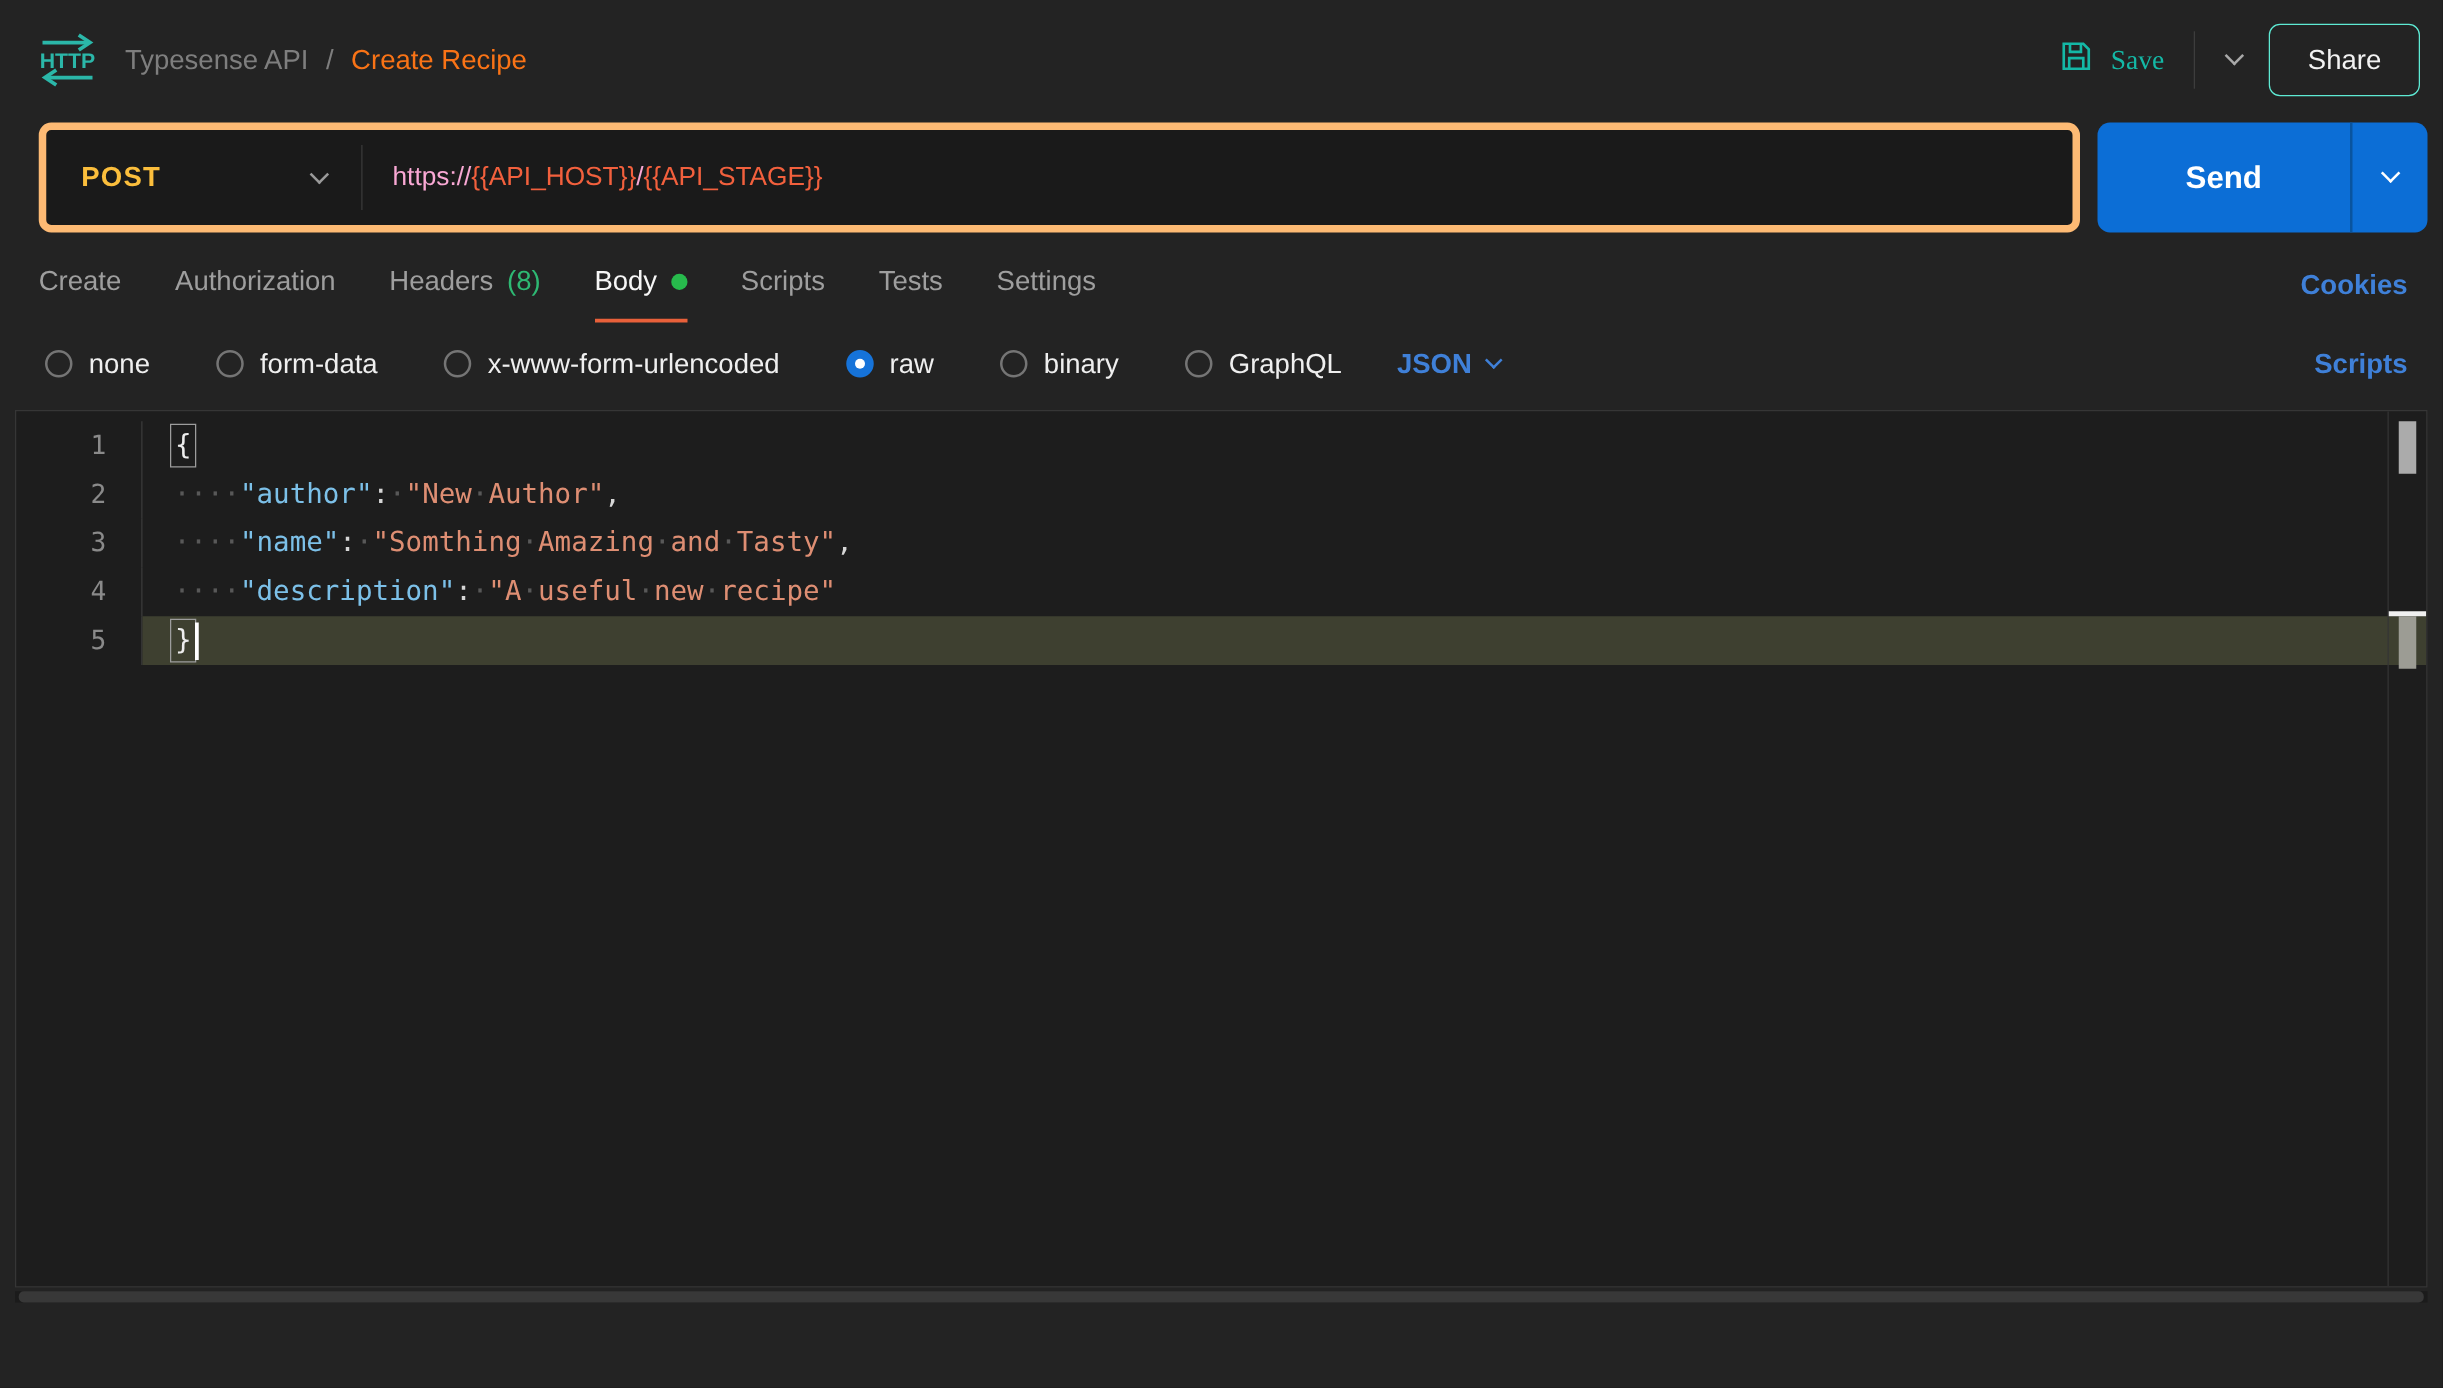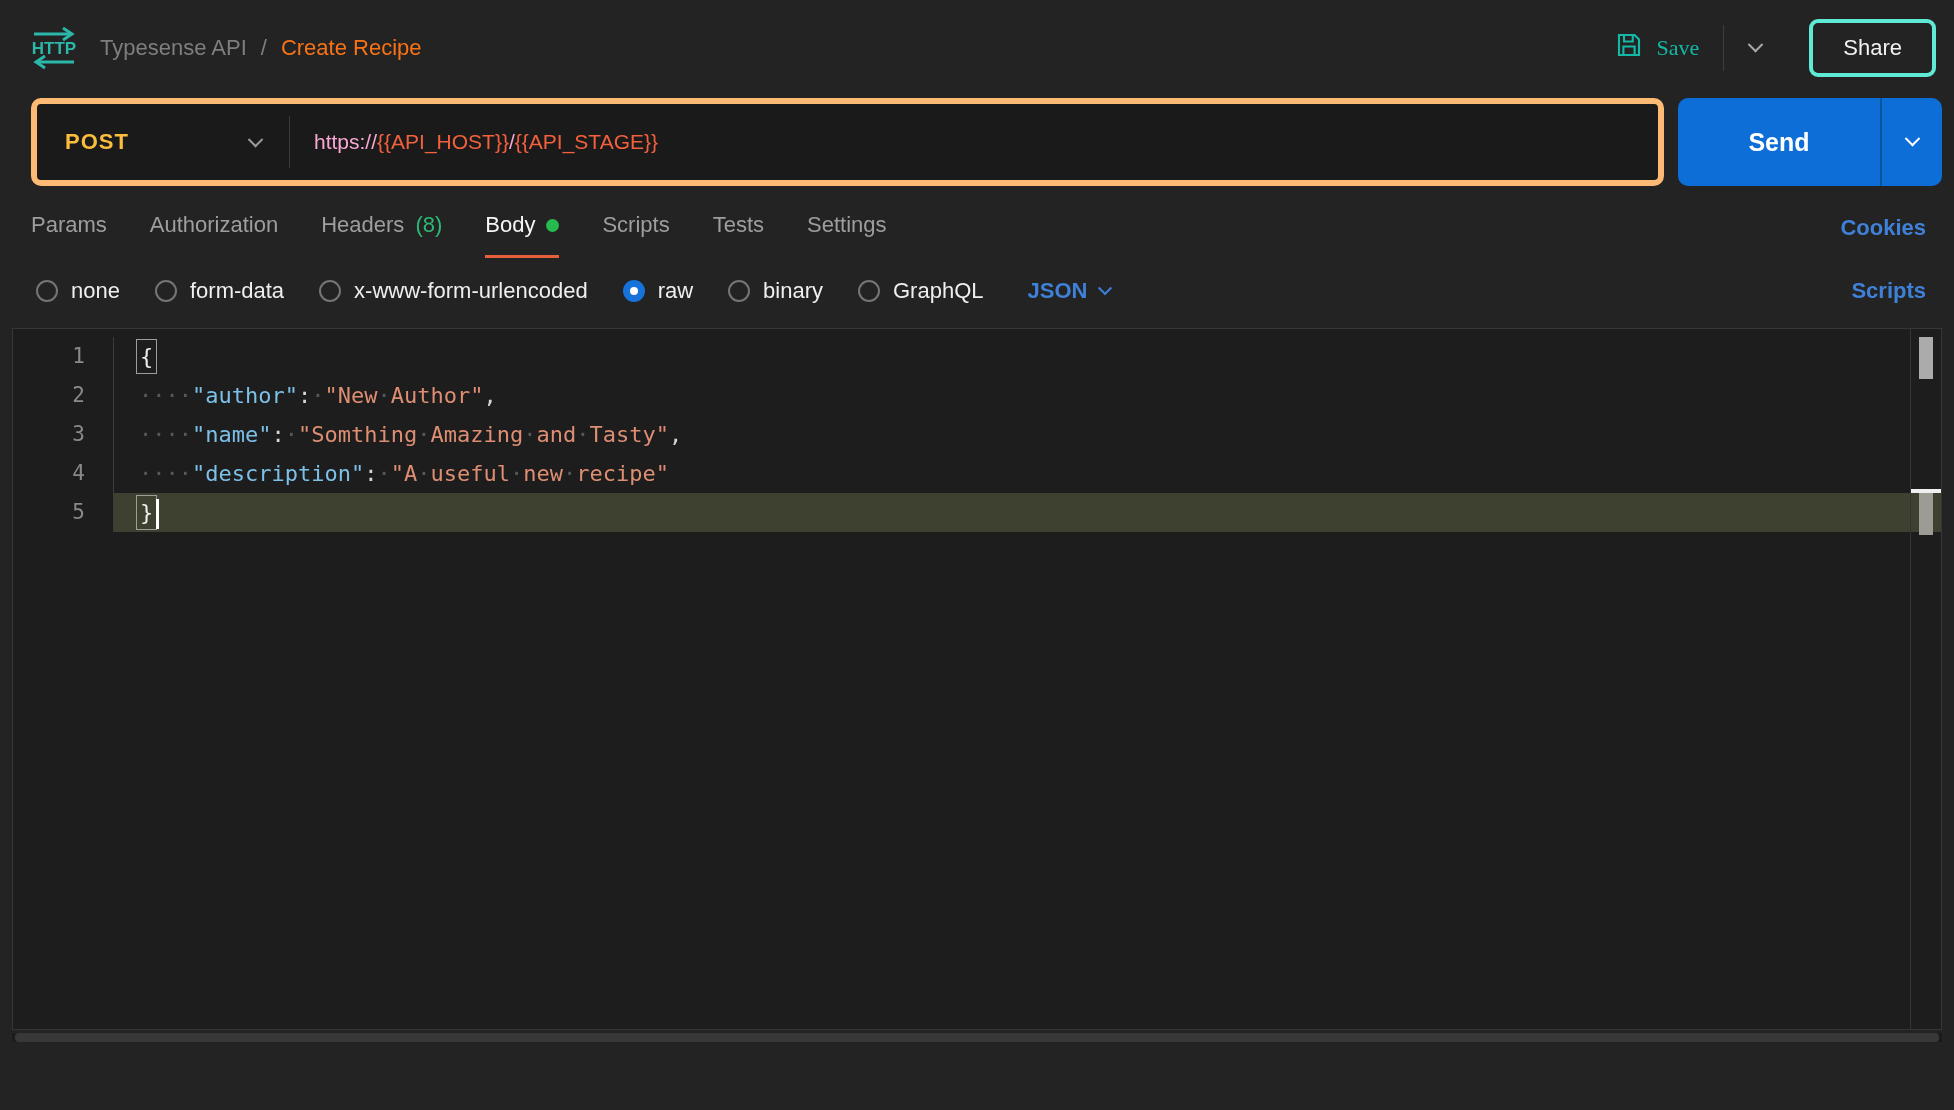--- a/index.html
+++ b/index.html
@@ -28,22 +28,22 @@
   .crumb-sep { color: #7e7e7e; }
   .crumb-request { color: #f97316; font-weight: 400; }
   .topbar-right { display: flex; align-items: center; }
   .save-btn {
     display: flex; align-items: center; gap: 13px; background: none; border: none;
     color: #14b8a6; font-size: 22px; font-family: Liberation Serif, serif; cursor: pointer;
   }
   .vdivider { width: 1px; height: 46px; background: #3d3d3d; margin: 0 20px 0 24px; }
   .save-drop { background: none; border: none; color: #a9a9a9; cursor: pointer; padding: 6px; }
   .share-btn {
-    margin-left: 42px; height: 58px; padding: 0 30px;
-    background: transparent; border: 4px solid #5eead4; border-radius: 9px;
+    margin-left: 16px; height: 58px; padding: 0 30px;
+    background: transparent; border: 1px solid #5eead4; border-radius: 9px;
     color: #f2f2f2; font-size: 22px; font-family: inherit; cursor: pointer;
   }
 
   
   .request-row { display: flex; gap: 14px; padding: 6px 12px 0 31px; }
   .url-bar {
     flex: 1; height: 88px; background: #1a1a1a;
     border: 6px solid #fdba74; border-radius: 10px;
     display: flex; align-items: center;
   }
@@ -73,21 +73,21 @@
   .tab { display: flex; align-items: center; gap: 11px; font-size: 22px; color: #9e9e9e;
          padding-bottom: 17px; cursor: pointer; border-bottom: 3px solid transparent; }
   .tab.active { color: #f6f6f6; border-bottom-color: #e8603a; }
   .tab-count { color: #2eb873; }
   .tab-dot { width: 13px; height: 13px; border-radius: 50%; background: #27ba4c; }
   .cookies-link { margin-left: auto; color: #3f80d8; font-size: 22px; font-weight: 700;
                   padding-bottom: 17px; cursor: pointer; }
 
   
   .options-row { display: flex; align-items: center; padding: 20px 28px 18px 36px; }
-  .radios { display: flex; align-items: center; gap: 35px; }
+  .radios { display: flex; align-items: center; gap: 53px; }
   .radio { display: flex; align-items: center; gap: 13px; cursor: pointer; }
   .radio-circle { width: 22px; height: 22px; border-radius: 50%; border: 2px solid #757575;
                   position: relative; flex: none; }
   .radio.selected .radio-circle { border-color: #1673d9; background: #1673d9; }
   .radio.selected .radio-circle::after {
     content: ""; position: absolute; left: 5px; top: 5px; width: 8px; height: 8px;
     border-radius: 50%; background: #fff;
   }
   .radio-label { font-size: 22px; color: #efefef; }
   .language-sel { margin-left: 44px; display: flex; align-items: center; gap: 13px;
@@ -178,21 +178,21 @@
     <button class="send-btn">Send</button>
     <button class="send-drop">
       <span class="chev"></span>
     </button>
   </div>
 </div>
 
 <div class="tabs-row">
   <div class="tabs" id="tabs">
       <div class="tab">
-        <span class="tab-label">Params</span>
+        <span class="tab-label">Create</span>
       </div>
       <div class="tab">
         <span class="tab-label">Authorization</span>
       </div>
       <div class="tab">
         <span class="tab-label">Headers</span>
         <span class="tab-count">(8)</span>
       </div>
       <div class="tab active">
         <span class="tab-label">Body</span>

